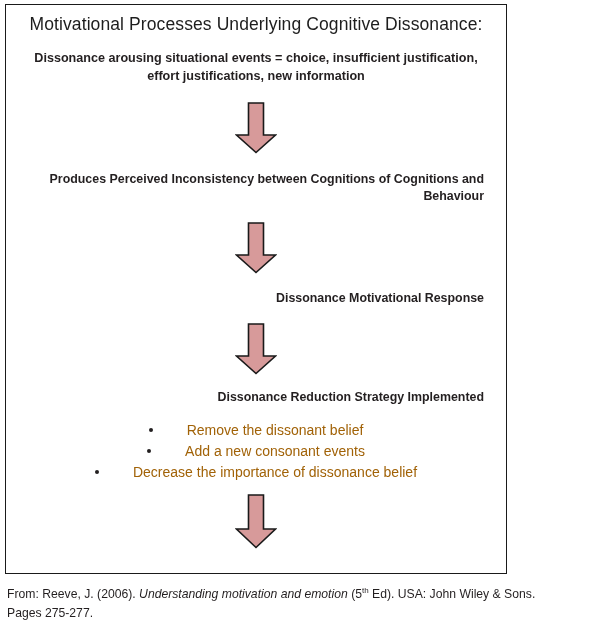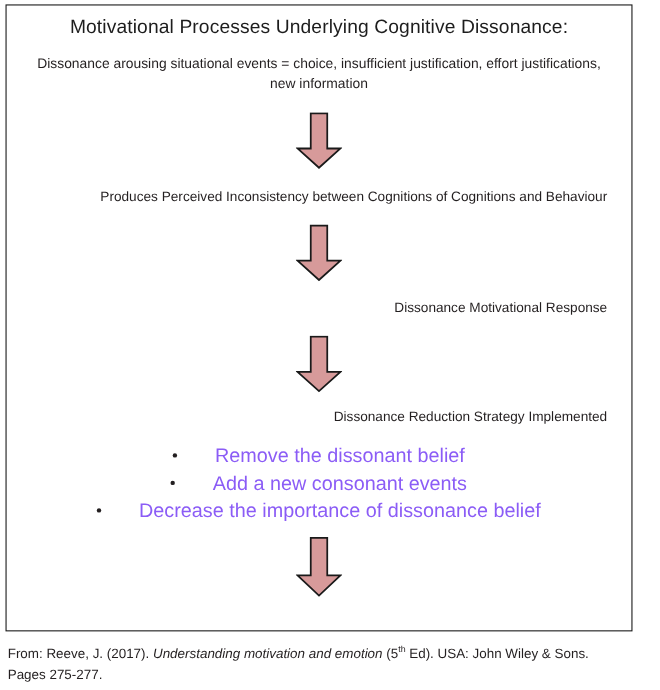--- a/index.html
+++ b/index.html
@@ -20,21 +20,21 @@
     width: 600px;
     height: 627px;
     background: #ffffff;
   }
 
   
   .diagram-box {
     position: absolute;
     left: 5px;
     top: 4px;
-    width: 570px;
+    width: 502px;
     height: 570px;
     box-sizing: border-box;
     border: 1.4px solid #1a1a1a;
     background: #ffffff;
   }
 
   .title {
     text-align: center;
     font-size: 17.5px;
     font-weight: 400;
@@ -44,20 +44,21 @@
     line-height: 1.2;
   }
 
   .para {
     text-align: center;
     font-size: 12.6px;
     line-height: 1.45;
     color: #231f20;
     margin: 0;
     padding: 0 22px;
+    font-weight: bold;
   }
 
   .intro {
     margin-top: 14px;
   }
 
   .step {
     text-align: right;
     font-size: 12.4px;
     color: #231f20;
@@ -78,24 +79,24 @@
   }
 
   
   .bullets {
     list-style: none;
     margin: 0;
     padding: 0;
     text-align: center;
   }
   .bullets li {
-    font-size: 18px;
+    font-size: 14px;
     line-height: 1.0;
     padding: 3.5px 0;
-    color: #8b5cf6;
+    color: #a16207;
     white-space: nowrap;
   }
   .bullets li .bullet-dot {
     display: inline-block;
     width: 4px;
     height: 4px;
     border-radius: 50%;
     background: #231f20;
     vertical-align: middle;
     margin-right: 34px;
@@ -174,17 +175,17 @@
         <svg width="42" height="55" viewBox="0 0 42 55" xmlns="http://www.w3.org/2000/svg">
           <polygon points="13.5,1 28.5,1 28.5,35 40.5,35 21,53.5 1.5,35 13.5,35" fill="#d79a9a" stroke="#1a1a1a" stroke-width="1.6" stroke-linejoin="miter"></polygon>
         </svg>
       </div>
     </div>
 
 
   </div>
 
   <div class="citation">
-    <span>From: Reeve, J. (2017). </span><span class="ital">Understanding motivation and emotion</span><span> (5</span><sup>th</sup><span> Ed). USA: John Wiley &amp; Sons.</span><br>
+    <span>From: Reeve, J. (2006). </span><span class="ital">Understanding motivation and emotion</span><span> (5</span><sup>th</sup><span> Ed). USA: John Wiley &amp; Sons.</span><br>
     <span>Pages 275-277.</span>
   </div>
 
 </div>
 
 </body></html>

